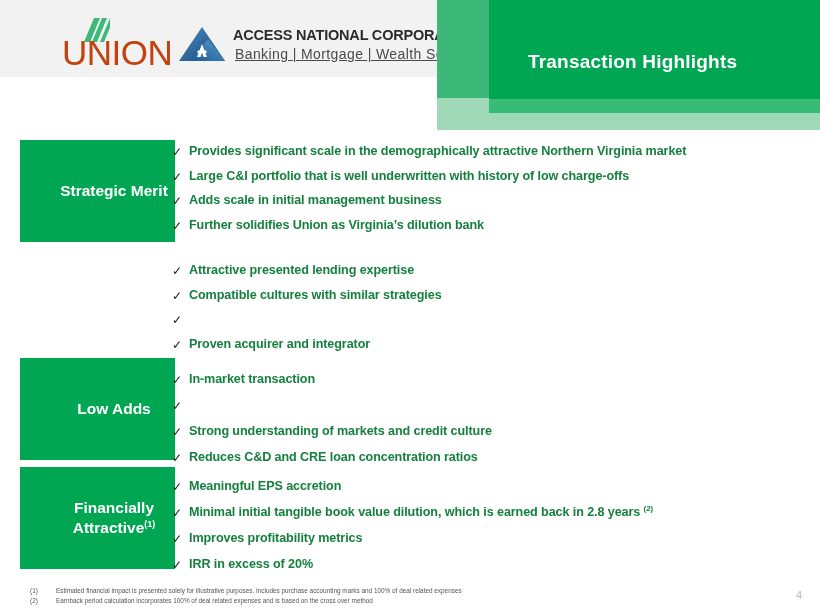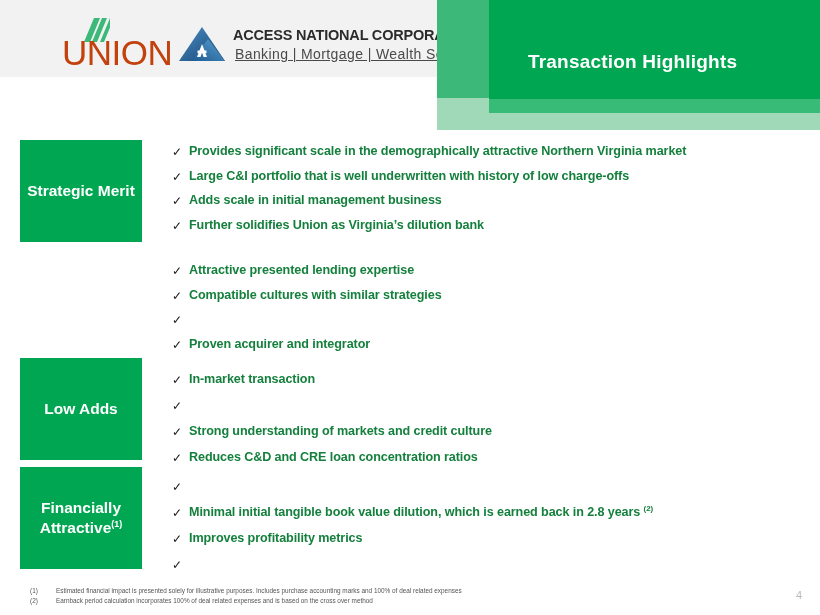--- a/index.html
+++ b/index.html
@@ -126,20 +126,21 @@
   }
   .label-box {
     position: absolute;
     left: 20px; top: 0;
     width: 122px; height: 102px;
     background: #00a651;
     display: flex;
     align-items: center;
     justify-content: center;
     text-align: center;
+    padding-left: 33px;
   }
   .label-text {
     color: #ffffff;
     font-size: 15.5px;
     font-weight: bold;
     line-height: 1.28;
     padding: 0 4px;
   }
   .label-text sup {
     font-size: 9px;
@@ -327,31 +328,33 @@
 
   <div class="row row-3">
     <div class="label-box">
       <div class="label-text">
         <span>Financially Attractive</span><sup>(1)</sup>
       </div>
     </div>
     <div class="bullets">
       <div class="bullet">
         <span class="check">✓</span>
+        <span class="btext"><span>Meaningful EPS accretion</span><sup></sup></span>
       </div>
       <div class="bullet">
         <span class="check">✓</span>
         <span class="btext"><span>Minimal initial tangible book value dilution, which is earned back in 2.8 years</span> <sup>(2)</sup></span>
       </div>
       <div class="bullet">
         <span class="check">✓</span>
         <span class="btext"><span>Improves profitability metrics</span><sup></sup></span>
       </div>
       <div class="bullet">
         <span class="check">✓</span>
+        <span class="btext"><span>IRR in excess of 20%</span><sup></sup></span>
       </div>
     </div>
   </div>
 
 </div>
 
 <div class="footnotes">
   <div class="fn">
     <span class="fn-num">(1)</span>
     <span>Estimated financial impact is presented solely for illustrative purposes. Includes purchase accounting marks and 100% of deal related expenses</span>

